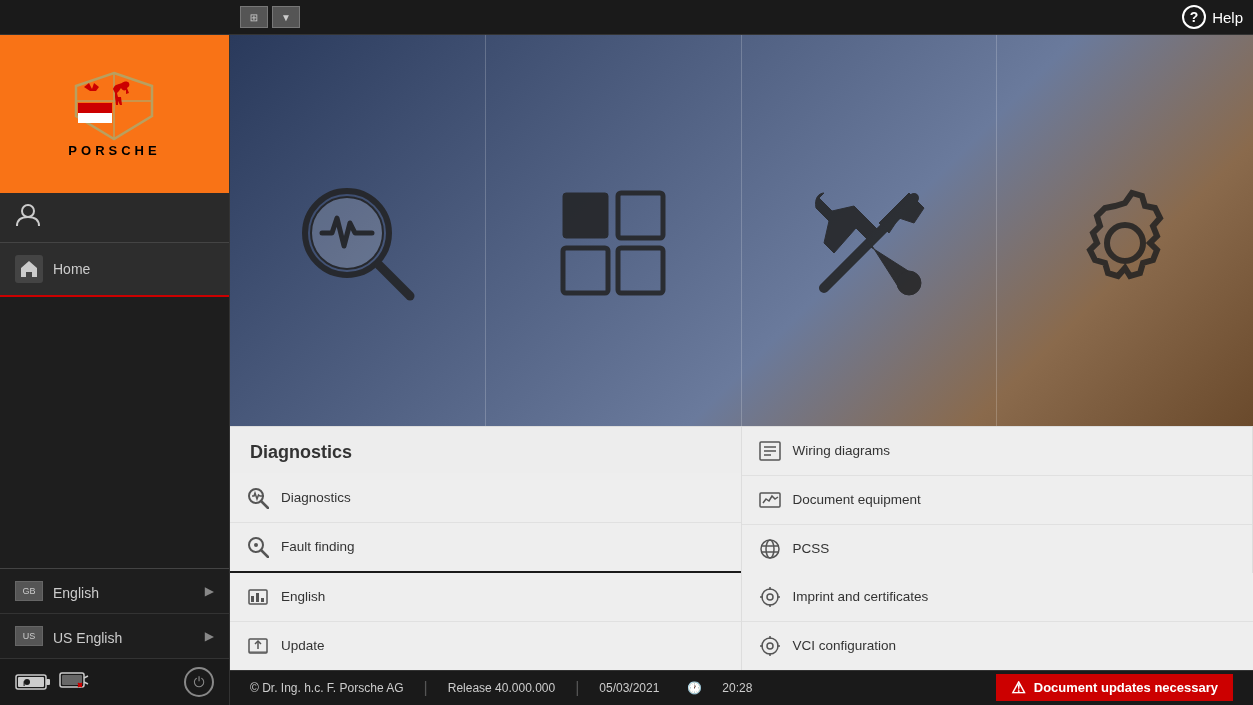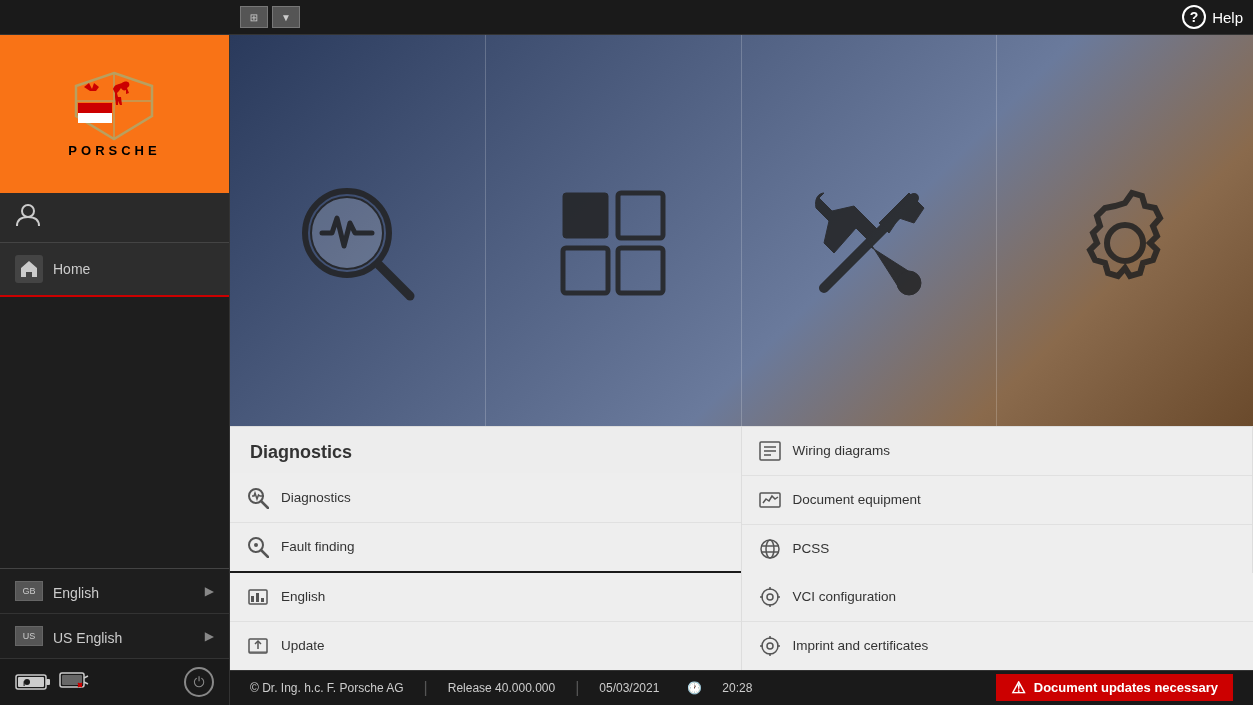--- a/index.html
+++ b/index.html
@@ -354,36 +354,36 @@
               <svg viewBox="0 0 22 22">
                   <circle cx="11" cy="11" r="8" fill="none" stroke="#555" stroke-width="1.5"></circle>
                   <circle cx="11" cy="11" r="3" fill="none" stroke="#555" stroke-width="1.5"></circle>
                   <line x1="11" y1="1" x2="11" y2="4" stroke="#555" stroke-width="1.5"></line>
                   <line x1="11" y1="18" x2="11" y2="21" stroke="#555" stroke-width="1.5"></line>
                   <line x1="1" y1="11" x2="4" y2="11" stroke="#555" stroke-width="1.5"></line>
                   <line x1="18" y1="11" x2="21" y2="11" stroke="#555" stroke-width="1.5"></line>
                 </svg>
             </div>
             <div class="item-text">
-              <div>VCI configuration</div>
+              <div>Imprint and certificates</div>
             </div>
           </div>
           <div class="menu-item">
             <div class="item-icon">
               <svg viewBox="0 0 22 22">
                   <circle cx="11" cy="11" r="8" fill="none" stroke="#555" stroke-width="1.5"></circle>
                   <circle cx="11" cy="11" r="3" fill="none" stroke="#555" stroke-width="1.5"></circle>
                   <line x1="11" y1="1" x2="11" y2="4" stroke="#555" stroke-width="1.5"></line>
                   <line x1="11" y1="18" x2="11" y2="21" stroke="#555" stroke-width="1.5"></line>
                   <line x1="1" y1="11" x2="4" y2="11" stroke="#555" stroke-width="1.5"></line>
                   <line x1="18" y1="11" x2="21" y2="11" stroke="#555" stroke-width="1.5"></line>
                 </svg>
             </div>
             <div class="item-text">
-              <div>Imprint and certificates</div>
+              <div>VCI configuration</div>
             </div>
           </div>
         </div>
       </div>
 
     </div>
 
     <div class="footer">
       <span class="footer-text">© Dr. Ing. h.c. F. Porsche AG</span>
       <span class="footer-separator">|</span>

